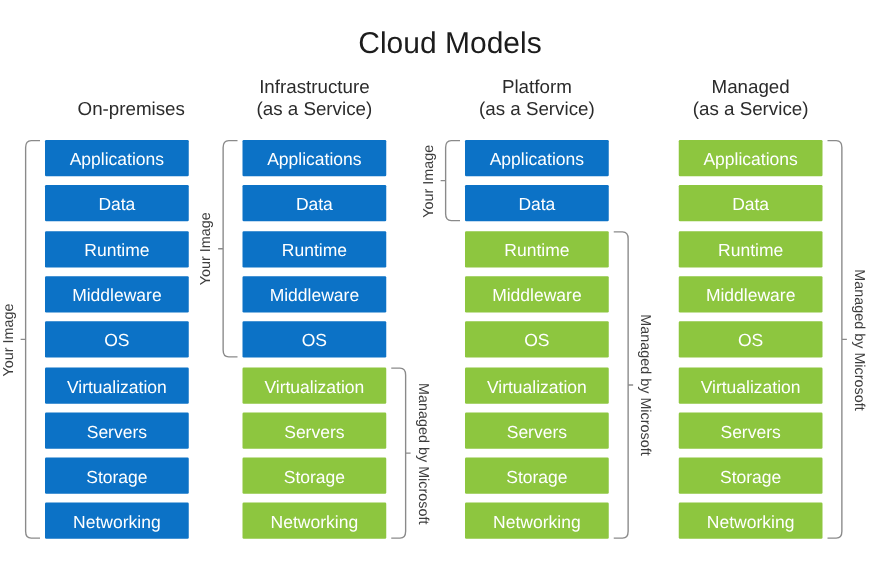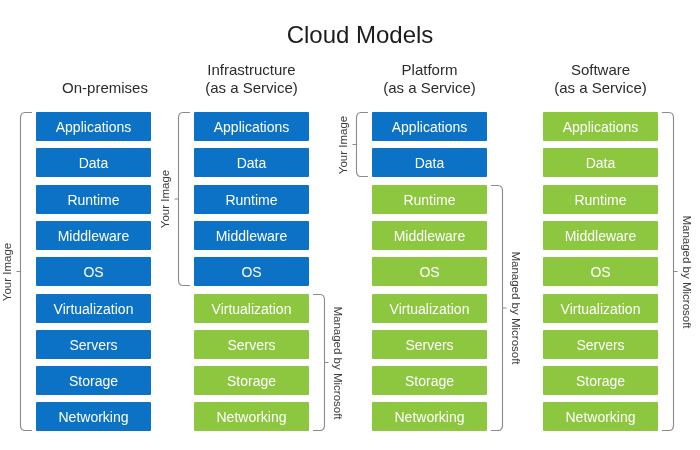--- a/index.html
+++ b/index.html
@@ -170,21 +170,21 @@
           <path d="M16,0.5 H9 Q4.5,0.5 4.5,6 V59 Q4.5,64.5 9,64.5 H16 M4.5,32.5 H0.5" fill="none" stroke="#8A8A8A" stroke-width="1.1"></path>
         </svg>
         <div class="vlabel" style="left: 343px; top: 144.5px; color: rgb(61, 61, 61); transform: translate(-50%, -50%) rotate(-90deg);">Your Image</div>
         <svg width="16" height="246" class="bracket" style="left: 491px; top: 185px;">
           <path d="M0,0.5 H7 Q11.5,0.5 11.5,6 V240 Q11.5,245.5 7,245.5 H0 M11.5,123 H15.5" fill="none" stroke="#8A8A8A" stroke-width="1.1"></path>
         </svg>
         <div class="vlabel" style="left: 516px; top: 308px; color: rgb(61, 61, 61); transform: translate(-50%, -50%) rotate(90deg);">Managed by Microsoft</div>
       </div>
       <div>
         <div class="header" style="left: 515.5px; color: rgb(43, 43, 43);">
-          <div>Software</div>
+          <div>Managed</div>
           <div>(as a Service)</div>
         </div>
         <div class="box" style="left: 543px; top: 112px; width: 115px; height: 29px; background: rgb(141, 198, 63); color: rgb(255, 255, 255);">
           <span>Applications</span>
         </div>
         <div class="box" style="left: 543px; top: 148px; width: 115px; height: 29px; background: rgb(141, 198, 63); color: rgb(255, 255, 255);">
           <span>Data</span>
         </div>
         <div class="box" style="left: 543px; top: 185px; width: 115px; height: 29px; background: rgb(141, 198, 63); color: rgb(255, 255, 255);">
           <span>Runtime</span>

